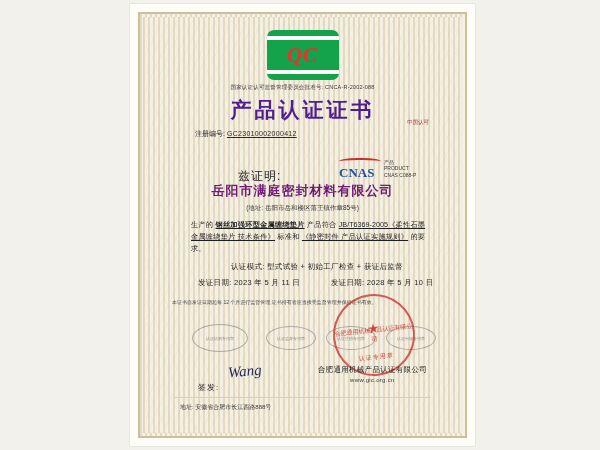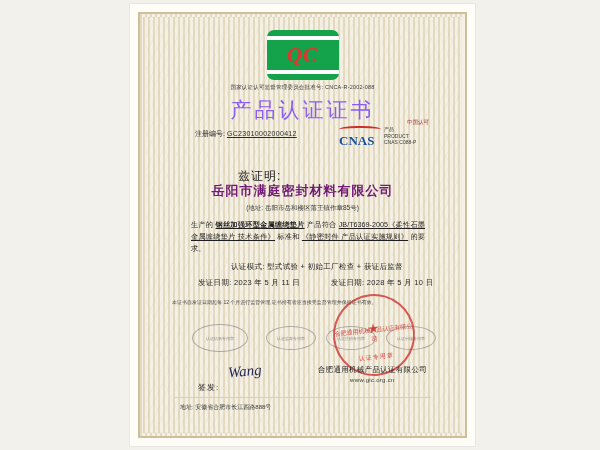--- a/index.html
+++ b/index.html
@@ -122,23 +122,23 @@
     color: #3b3b3b;
     letter-spacing: .2px;
   }
 
   .title {
     position: absolute;
     top: 74px;
     left: 0; right: 0;
     text-align: center;
     font-family: "Liberation Serif", serif;
-    font-weight: normal;
+    font-weight: bold;
     font-size: 21px;
-    color: #8b5cf6;
+    color: #4c1d95;
     letter-spacing: 3px;
   }
 
   .reg-no {
     position: absolute;
     top: 107px;
     left: 45px;
     font-size: 7px;
     color: #2b2b2b;
   }
@@ -157,22 +157,23 @@
   }
   .cnas .cn-top {
     font-size: 5.5px;
     color: #b03030;
     text-align: right;
     margin-right: 2px;
     line-height: 8px;
   }
   .cnas .cn-row {
     display: flex;
-    align-items: flex-start;
+    align-items: center;
     gap: 3px;
+    margin-top: 32px;
   }
   .cnas .cn-logo {
     font-family: "Liberation Serif", serif;
     font-weight: bold;
     font-size: 13px;
     color: #1b4f9c;
     letter-spacing: 0px;
     line-height: 13px;
   }
   .cnas .cn-logo .swoosh {

